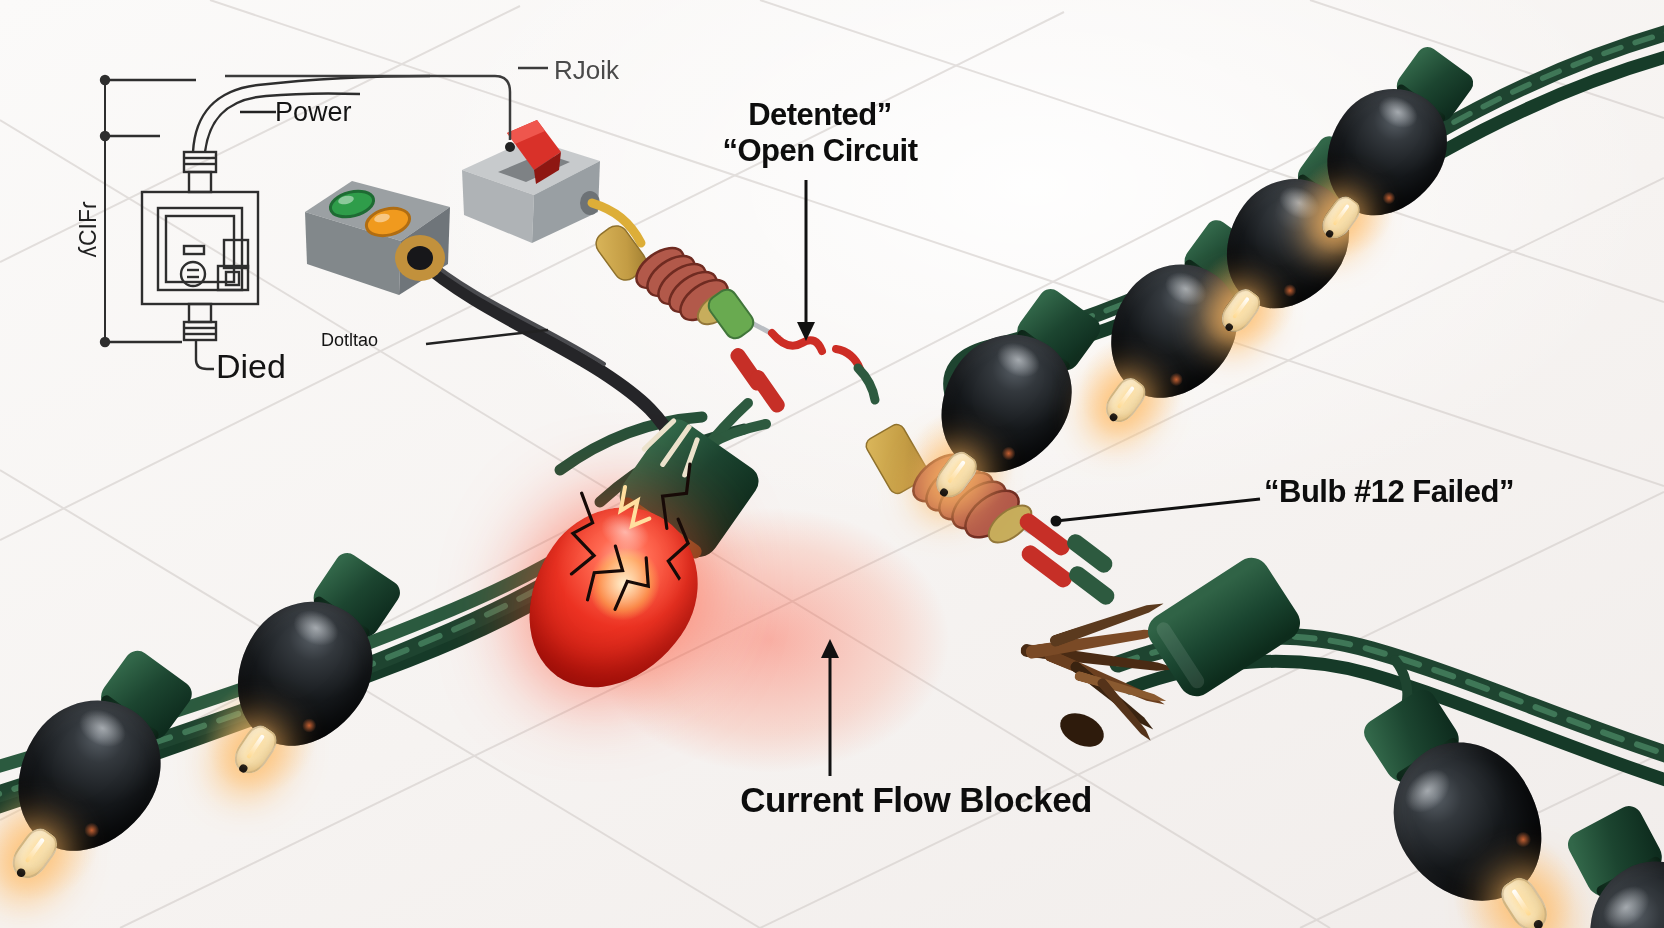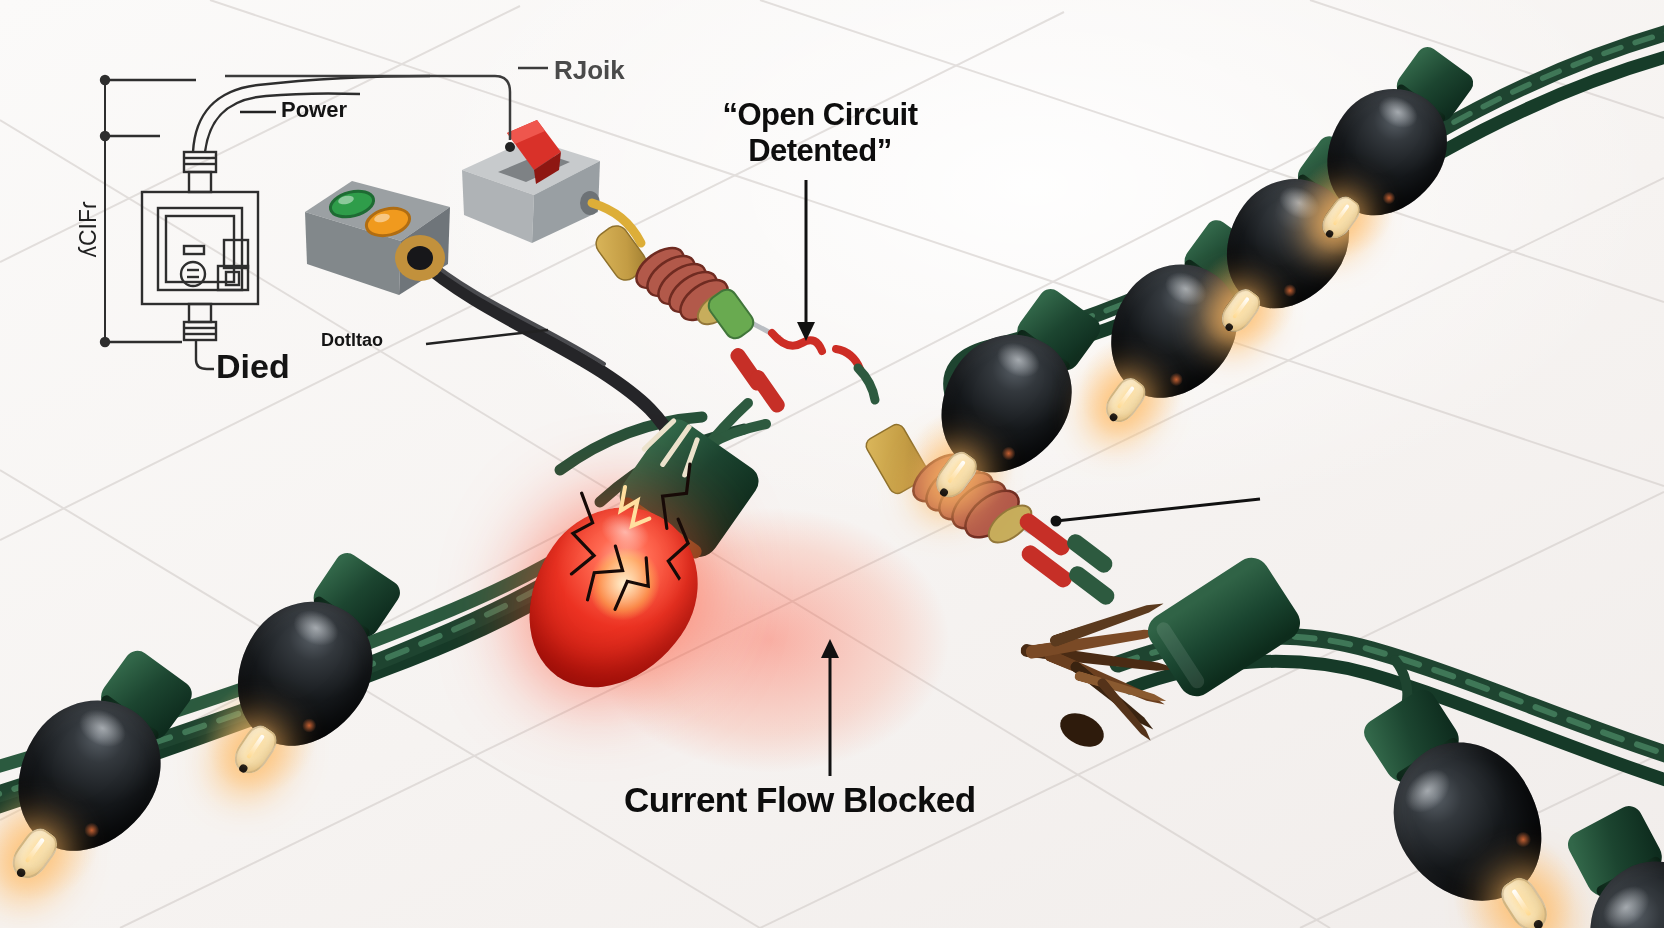--- a/index.html
+++ b/index.html
@@ -6,21 +6,21 @@
   #canvas{
     position:relative;width:1664px;height:928px;overflow:hidden;
     background:
       radial-gradient(900px 500px at 62% 20%, rgba(255,255,255,.9), rgba(255,255,255,0) 70%),
       linear-gradient(155deg,#fbfaf9 0%,#f6f3f1 55%,#f1edeb 100%);
     font-family:"Liberation Sans", sans-serif;
   }
   #canvas svg{position:absolute;left:0;top:0;}
   .lbl{position:absolute;color:#141414;white-space:nowrap;}
   .lbl-head{font-weight:800;letter-spacing:-.5px;color:#0d0d0d;}
-  .lbl-schem{font-weight:700;}
+  .lbl-schem{font-weight:400;}
   .vlabel{position:absolute;left:28px;top:216px;width:120px;text-align:center;
     transform:rotate(-90deg);font-size:23px;font-weight:500;color:#202020;}
   
   .bulb{position:absolute;width:150px;height:250px;transform-origin:75px 25px;}
   .bulb .halo{position:absolute;left:0px;top:118px;width:150px;height:160px;
     background:radial-gradient(closest-side,rgba(255,190,110,.5),rgba(255,190,110,0) 72%);}
   .bulb .socket{position:absolute;left:39px;top:0;width:72px;height:64px;
     border-radius:12px 12px 16px 16px;
     background:linear-gradient(105deg,#326749 8%,#1c4530 48%,#0e2c1e 92%);}
   .bulb .socket::after{content:"";position:absolute;left:4px;right:4px;bottom:2px;height:10px;
@@ -350,23 +350,24 @@
     <g fill="none" stroke="#3c3c3c" stroke-width="2.5">
       <path d="M225,76 L495,76 Q510,76 510,92 L510,140"></path>
       <line x1="518" y1="68" x2="548" y2="68"></line>
       <circle cx="510" cy="147" r="5" fill="#222" stroke="none"></circle>
     </g>
     <line x1="240" y1="112" x2="276" y2="112" stroke="#222" stroke-width="2.5"></line>
     <line x1="426" y1="344" x2="548" y2="330" stroke="#222" stroke-width="2.5"></line>
   </svg>
 
   <div class="lbl lbl-head" style="left:655px;top:97px;width:330px;text-align:center;font-size:31px;line-height:1.16;">
+    <span style="display:block;">Detented”</span>
     <span style="display:block;">“Open Circuit</span>
-    <span style="display:block;">Detented”</span>
-  </div>
-  <div class="lbl lbl-head" style="left:624px;top:780px;width:420px;text-align:left;font-size:35px;">Current Flow Blocked</div>
-  <div class="lbl lbl-schem" style="left:281px;top:97px;font-size:22px;">Power</div>
+  </div>
+  <div class="lbl lbl-head" style="left:1264px;top:474px;font-size:31px;">“Bulb #12 Failed”</div>
+  <div class="lbl lbl-head" style="left:672px;top:780px;width:420px;text-align:right;font-size:35px;">Current Flow Blocked</div>
+  <div class="lbl lbl-schem" style="left:275px;top:97px;font-size:27px;">Power</div>
   <div class="lbl lbl-schem" style="left:554px;top:55px;font-size:26px;color:#4a4a4a;">RJoik</div>
   <div class="lbl lbl-schem" style="left:321px;top:330px;font-size:18px;">Dotltao</div>
   <div class="lbl lbl-schem" style="left:216px;top:347px;font-size:34px;">Died</div>
   <div class="vlabel">ʎCIFɾ</div>
 
 </div>
 
 </body></html>

